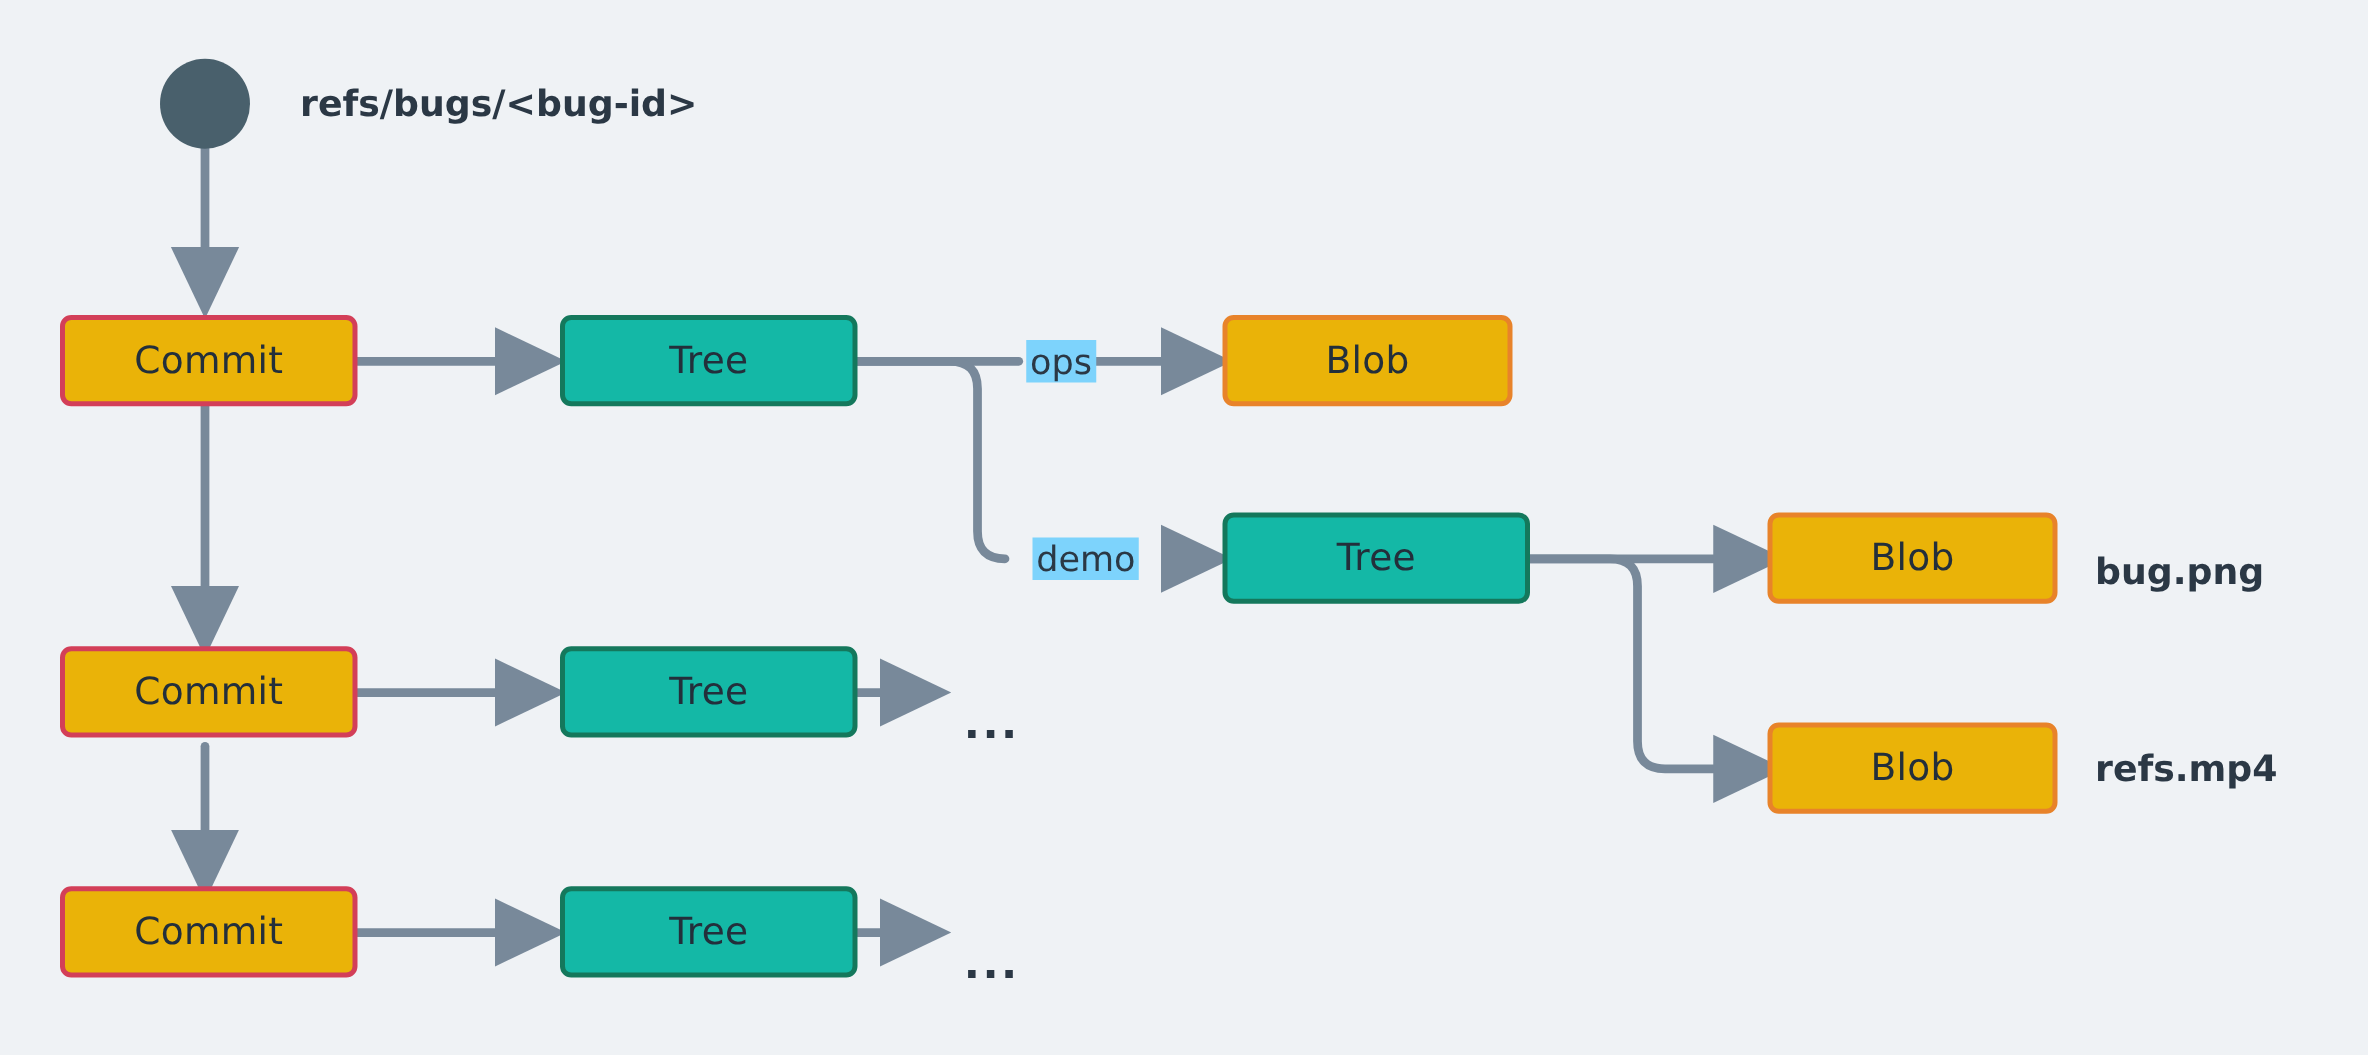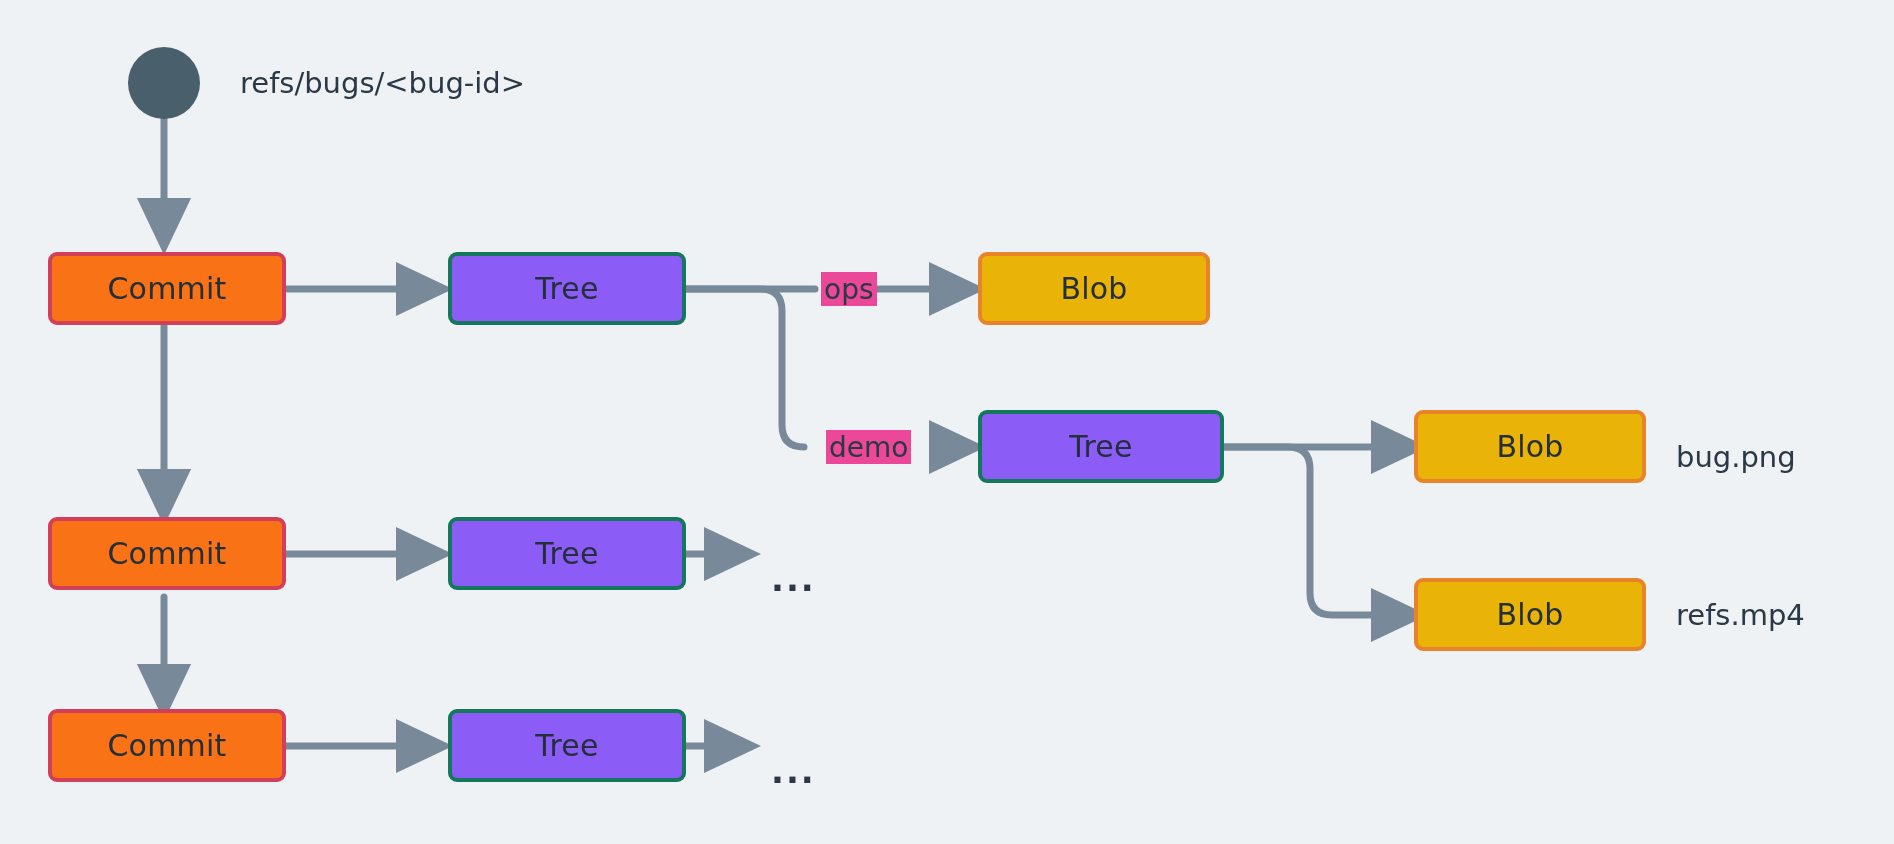--- a/index.html
+++ b/index.html
@@ -33,52 +33,53 @@
     border-width: 4px;
     border-style: solid;
     display: flex;
     align-items: center;
     justify-content: center;
     font-size: 30px;
     letter-spacing: 0.2px;
     color: #232f3b;
   }
   .node-commit {
-    background: #f97316;
+    background: #eab308;
     border-color: #d33f58;
   }
   .node-tree {
-    background: #8b5cf6;
+    background: #14b8a6;
     border-color: #14785c;
   }
   .node-blob {
     background: #eab308;
     border-color: #e8832a;
   }
   .ref-dot {
     position: absolute;
     border-radius: 50%;
     background: #49606c;
   }
   .plain-label {
     position: absolute;
     font-size: 29px;
     color: #2b3845;
     white-space: nowrap;
     display: flex;
     align-items: center;
+    font-weight: bold;
   }
   .edge-label {
     position: absolute;
     font-size: 28px;
     color: #2b3845;
     white-space: nowrap;
     display: flex;
     align-items: center;
-    background: #ec4899;
+    background: #7dd3fc;
     padding: 0 3px;
   }
   .ellipsis {
     position: absolute;
     font-size: 34px;
     font-weight: 700;
     color: #2b3845;
     letter-spacing: 2px;
     line-height: 1;
     white-space: nowrap;

